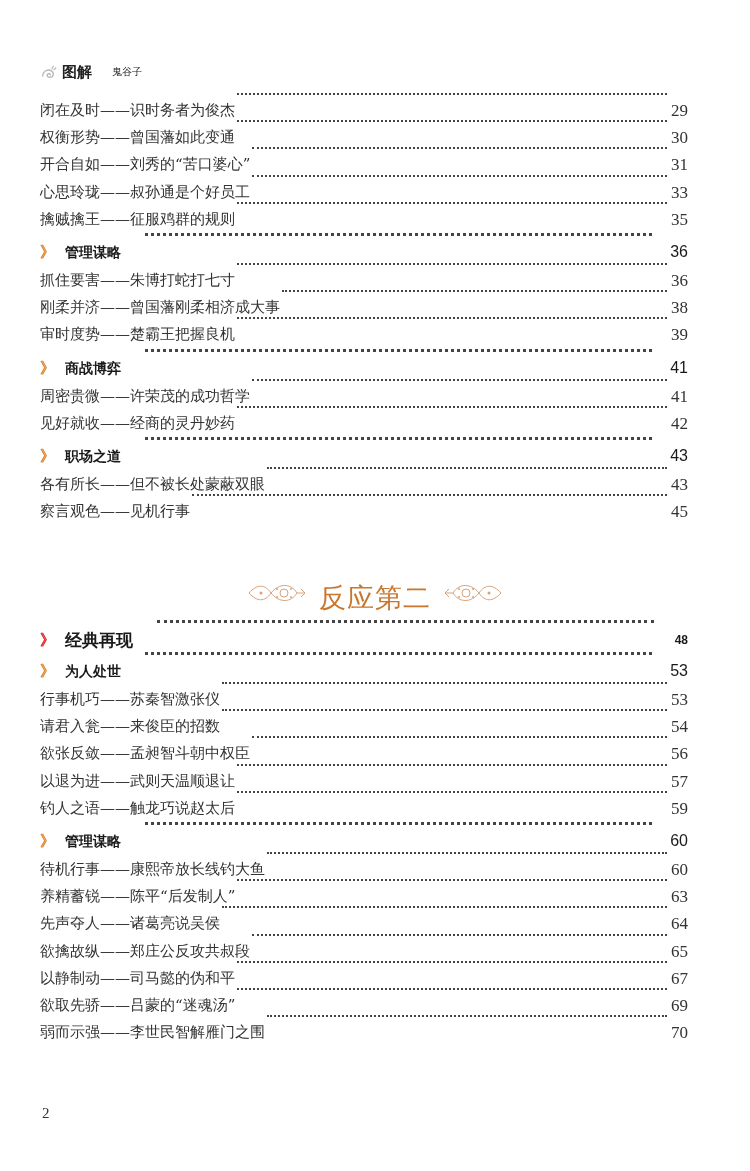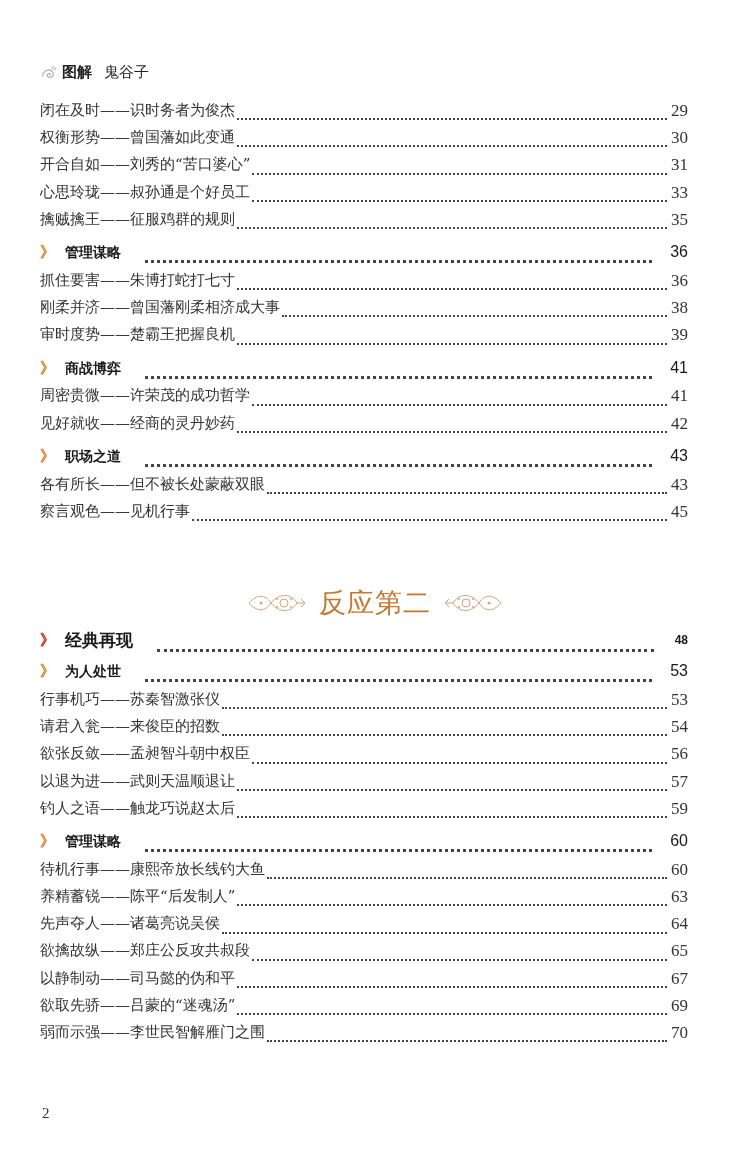--- a/index.html
+++ b/index.html
@@ -1,40 +1,40 @@
 <!DOCTYPE html>
 <html><head>
 <meta charset="utf-8">
 <style>
   html, body { margin: 0; padding: 0; background: #ffffff; }
   body { width: 750px; height: 1171px; position: relative; overflow: hidden;
          font-family: "DejaVu Serif", "Liberation Serif", serif; color: #2a2a2a; }
   .header { position: absolute; left: 40px; top: 60px; height: 24px; display: flex; align-items: center; text-align: center; }
   .header .logo { width: 18px; height: 18px; margin-right: 4px; }
   .header .book { font-size: 15px; font-weight: bold; color: #222; }
-  .header .title { font-size: 15px; color: #222; margin-left: 12px; }
+  .header .title { font-size: 10px; color: #222; margin-left: 20px; }
 
   .toc { position: absolute; left: 40px; width: 648px; }
-  .row { display: flex; align-items: flex-end; height: 27.2px; font-size: 15px; line-height: 27.2px; white-space: nowrap; }
+  .row { display: flex; align-items: flex-start; height: 27.2px; font-size: 15px; line-height: 27.2px; white-space: nowrap; }
   .row .lbl { flex: 0 0 auto; color: #333; }
   .row .dots { flex: 1 1 auto; border-bottom: 2px dotted #444; margin: 0 4px 0 2px; height: 0; position: relative; top: -4px; }
   .row .pg { flex: 0 0 auto; font-family: "Liberation Serif", serif; font-size: 17px; color: #333; min-width: 16px; text-align: right; }
 
   .sec { height: 30px; line-height: 30px; margin-top: 4px; }
   .sec .chev { color: #e0842a; font-family: "DejaVu Sans", sans-serif; font-size: 15px; font-weight: bold; margin-right: 10px; }
   .sec .lbl { font-family: "DejaVu Sans", sans-serif; font-weight: bold; font-size: 14px; color: #1a1a1a; }
   .sec .dots { margin-left: 24px; margin-right: 18px; border-bottom-width: 3px; }
   .sec .pg { font-family: "Liberation Sans", sans-serif; font-size: 16px; color: #1a1a1a; }
 
   .main-sec { height: 32px; line-height: 32px; }
   .main-sec .chev { color: #e02020; }
   .main-sec .lbl { font-size: 17px; }
   .main-sec .pg { font-weight: bold; font-size: 12px; }
 
-  .chapter { position: absolute; left: 0; width: 750px; top: 580px; height: 46px; display: flex; justify-content: center; align-items: center; }
+  .chapter { position: absolute; left: 0; width: 750px; top: 580px; height: 46px; display: flex; justify-content: center; align-items: flex-start; }
   .chapter .orn { width: 60px; height: 26px; margin: 0 12px; }
   .chapter .ctitle { font-size: 27px; color: #c9772e; letter-spacing: 1px; }
 
   .pagenum { position: absolute; left: 42px; top: 1105px; font-family: "Liberation Serif", serif; font-size: 15px; color: #333; }
 </style>
 </head>
 <body>
 
 <div class="header">
   <svg class="logo" viewBox="0 0 20 20">

